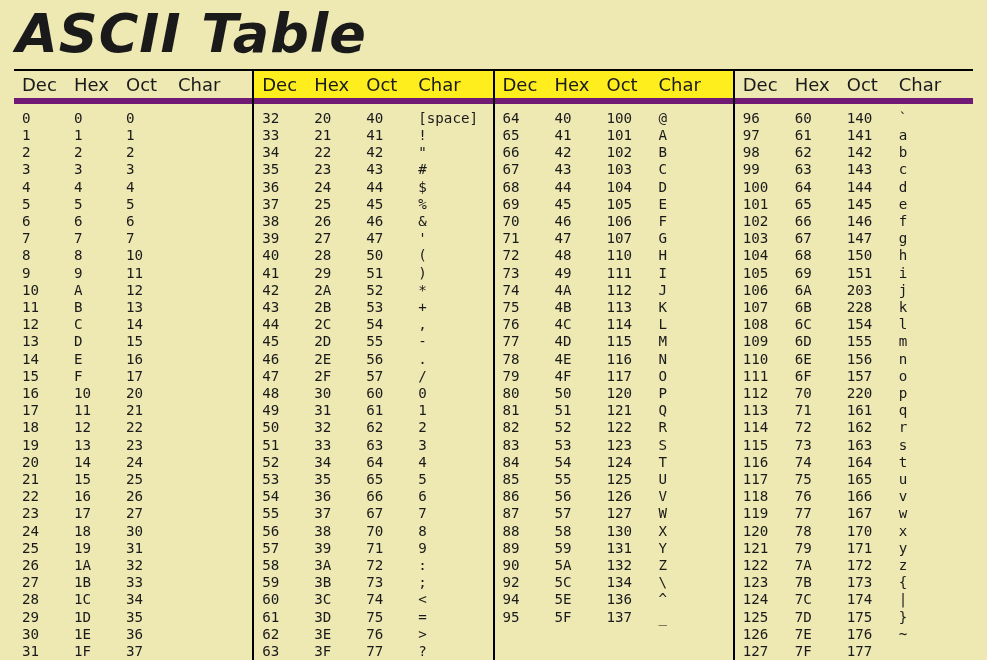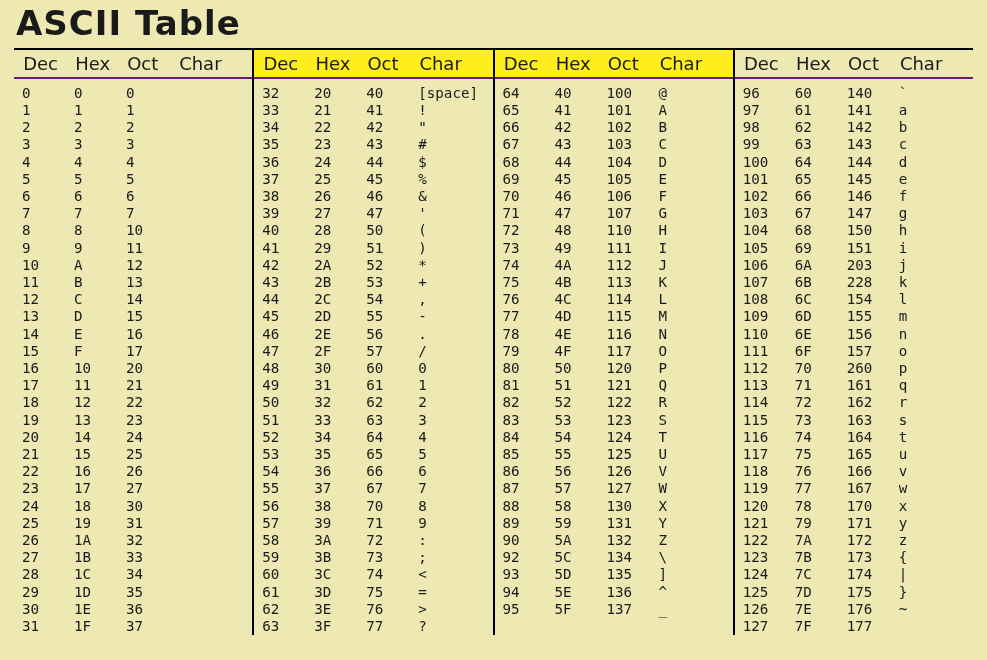--- a/index.html
+++ b/index.html
@@ -10,27 +10,28 @@
     background:#eee8b3;
     font-family:"DejaVu Sans","Verdana",sans-serif;
     color:#1a1a1a;
     overflow:hidden;
   }
   .page{
     padding:6px 14px 10px 14px;
     box-sizing:border-box;
   }
   .title{
-    font-size:34px;
+    font-size:54px;
     font-weight:600;
     letter-spacing:1px;
     margin:0 0 6px 2px;
     line-height:1.05;
     display:flex;
     align-items:center;
+    font-style:italic;
   }
   .title .ascii-a{ position:relative; display:inline-block; }
   .table-wrap{
     border-top:2px solid #000;
     width:959px;
   }
   .columns{
     display:flex;
     width:100%;
   }
@@ -38,23 +39,22 @@
     flex:1 1 0;
     box-sizing:border-box;
     border-left:2px solid #000;
     padding:0 0 0 0;
   }
   .col:first-child{ border-left:none; }
   .head-row{
     display:flex;
     font-size:18px;
     font-weight:400;
-    border-bottom:2px solid #701a75;
+    border-bottom:6px solid #701a75;
     padding:3px 0 3px 0;
-    justify-content:center;
   }
   .head-row.hi{ background:#ffee1e; }
   .head-row span{
     display:inline-block;
   }
   .c-dec{ width:52px; padding-left:8px;}
   .c-hex{ width:52px;}
   .c-oct{ width:52px;}
   .c-chr{ width:72px;}
   .body{
@@ -194,21 +194,20 @@
             <div class="row"><span class="c-dec">82</span><span class="c-hex">52</span><span class="c-oct">122</span><span class="c-chr">R</span></div>
             <div class="row"><span class="c-dec">83</span><span class="c-hex">53</span><span class="c-oct">123</span><span class="c-chr">S</span></div>
             <div class="row"><span class="c-dec">84</span><span class="c-hex">54</span><span class="c-oct">124</span><span class="c-chr">T</span></div>
             <div class="row"><span class="c-dec">85</span><span class="c-hex">55</span><span class="c-oct">125</span><span class="c-chr">U</span></div>
             <div class="row"><span class="c-dec">86</span><span class="c-hex">56</span><span class="c-oct">126</span><span class="c-chr">V</span></div>
             <div class="row"><span class="c-dec">87</span><span class="c-hex">57</span><span class="c-oct">127</span><span class="c-chr">W</span></div>
             <div class="row"><span class="c-dec">88</span><span class="c-hex">58</span><span class="c-oct">130</span><span class="c-chr">X</span></div>
             <div class="row"><span class="c-dec">89</span><span class="c-hex">59</span><span class="c-oct">131</span><span class="c-chr">Y</span></div>
             <div class="row"><span class="c-dec">90</span><span class="c-hex">5A</span><span class="c-oct">132</span><span class="c-chr">Z</span></div>
             <div class="row"><span class="c-dec">92</span><span class="c-hex">5C</span><span class="c-oct">134</span><span class="c-chr">\</span></div>
-            <div class="row"><span class="c-dec">93</span><span class="c-hex">5D</span><span class="c-oct">135</span><span class="c-chr">]</span></div>
             <div class="row"><span class="c-dec">94</span><span class="c-hex">5E</span><span class="c-oct">136</span><span class="c-chr">^</span></div>
             <div class="row"><span class="c-dec">95</span><span class="c-hex">5F</span><span class="c-oct">137</span><span class="c-chr">_</span></div>
           </div>
         </div>
         <div class="col">
           <div class="head-row">
             <span class="c-dec">Dec</span>
             <span class="c-hex">Hex</span>
             <span class="c-oct">Oct</span>
             <span class="c-chr">Char</span>
@@ -223,21 +222,21 @@
             <div class="row"><span class="c-dec">102</span><span class="c-hex">66</span><span class="c-oct">146</span><span class="c-chr">f</span></div>
             <div class="row"><span class="c-dec">103</span><span class="c-hex">67</span><span class="c-oct">147</span><span class="c-chr">g</span></div>
             <div class="row"><span class="c-dec">104</span><span class="c-hex">68</span><span class="c-oct">150</span><span class="c-chr">h</span></div>
             <div class="row"><span class="c-dec">105</span><span class="c-hex">69</span><span class="c-oct">151</span><span class="c-chr">i</span></div>
             <div class="row"><span class="c-dec">106</span><span class="c-hex">6A</span><span class="c-oct">203</span><span class="c-chr">j</span></div>
             <div class="row"><span class="c-dec">107</span><span class="c-hex">6B</span><span class="c-oct">228</span><span class="c-chr">k</span></div>
             <div class="row"><span class="c-dec">108</span><span class="c-hex">6C</span><span class="c-oct">154</span><span class="c-chr">l</span></div>
             <div class="row"><span class="c-dec">109</span><span class="c-hex">6D</span><span class="c-oct">155</span><span class="c-chr">m</span></div>
             <div class="row"><span class="c-dec">110</span><span class="c-hex">6E</span><span class="c-oct">156</span><span class="c-chr">n</span></div>
             <div class="row"><span class="c-dec">111</span><span class="c-hex">6F</span><span class="c-oct">157</span><span class="c-chr">o</span></div>
-            <div class="row"><span class="c-dec">112</span><span class="c-hex">70</span><span class="c-oct">260</span><span class="c-chr">p</span></div>
+            <div class="row"><span class="c-dec">112</span><span class="c-hex">70</span><span class="c-oct">220</span><span class="c-chr">p</span></div>
             <div class="row"><span class="c-dec">113</span><span class="c-hex">71</span><span class="c-oct">161</span><span class="c-chr">q</span></div>
             <div class="row"><span class="c-dec">114</span><span class="c-hex">72</span><span class="c-oct">162</span><span class="c-chr">r</span></div>
             <div class="row"><span class="c-dec">115</span><span class="c-hex">73</span><span class="c-oct">163</span><span class="c-chr">s</span></div>
             <div class="row"><span class="c-dec">116</span><span class="c-hex">74</span><span class="c-oct">164</span><span class="c-chr">t</span></div>
             <div class="row"><span class="c-dec">117</span><span class="c-hex">75</span><span class="c-oct">165</span><span class="c-chr">u</span></div>
             <div class="row"><span class="c-dec">118</span><span class="c-hex">76</span><span class="c-oct">166</span><span class="c-chr">v</span></div>
             <div class="row"><span class="c-dec">119</span><span class="c-hex">77</span><span class="c-oct">167</span><span class="c-chr">w</span></div>
             <div class="row"><span class="c-dec">120</span><span class="c-hex">78</span><span class="c-oct">170</span><span class="c-chr">x</span></div>
             <div class="row"><span class="c-dec">121</span><span class="c-hex">79</span><span class="c-oct">171</span><span class="c-chr">y</span></div>
             <div class="row"><span class="c-dec">122</span><span class="c-hex">7A</span><span class="c-oct">172</span><span class="c-chr">z</span></div>

